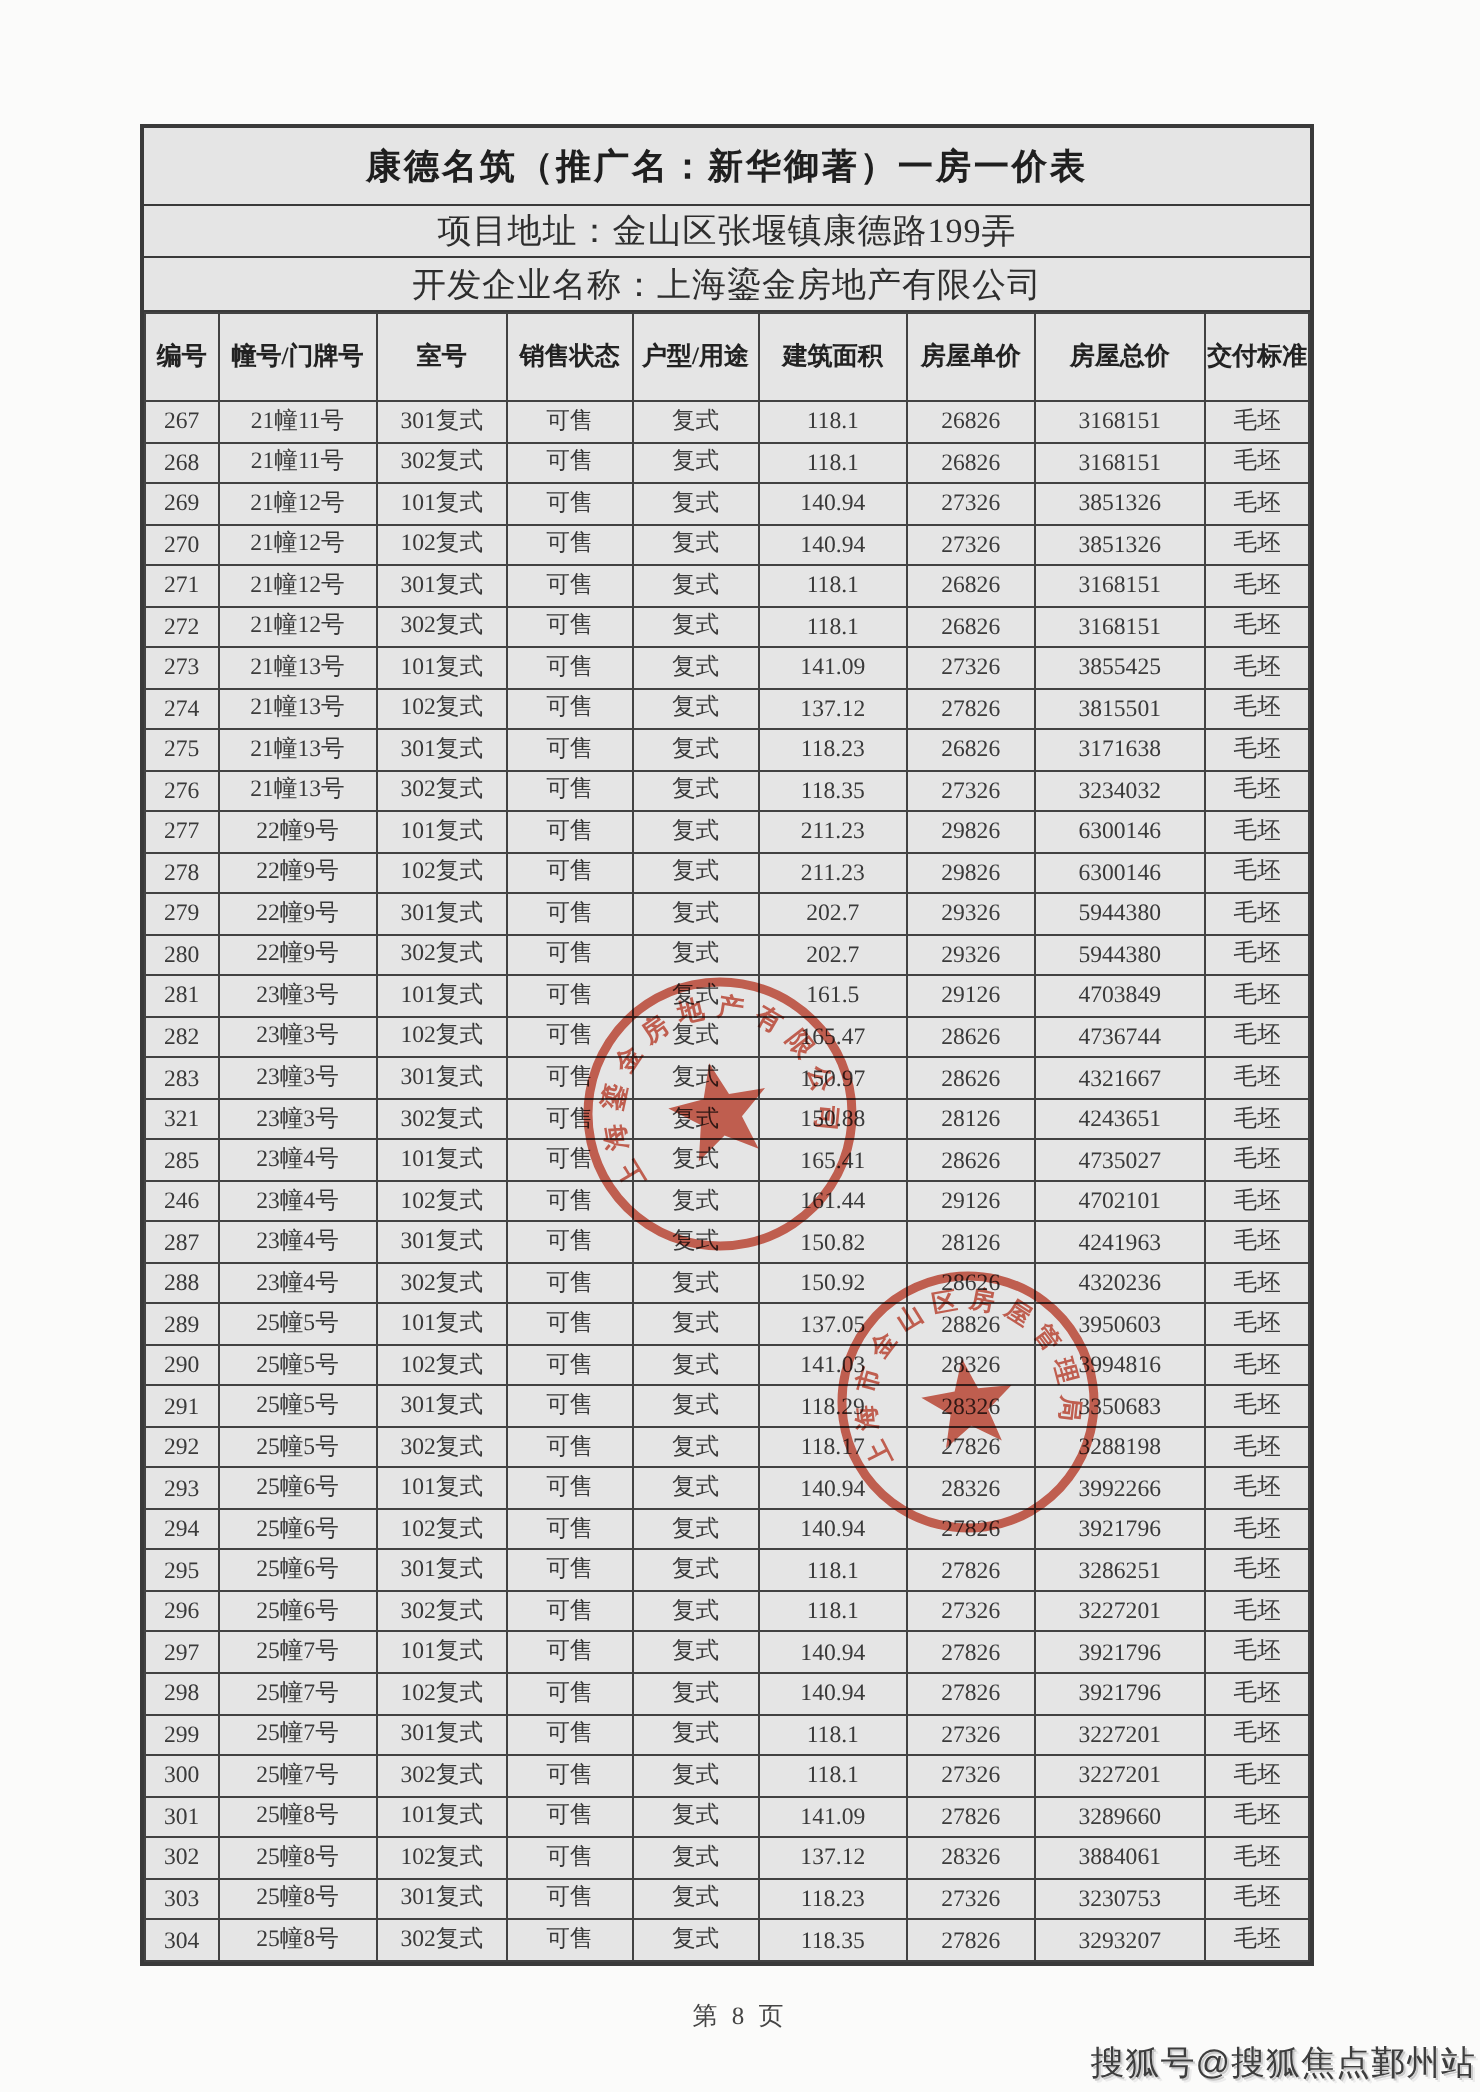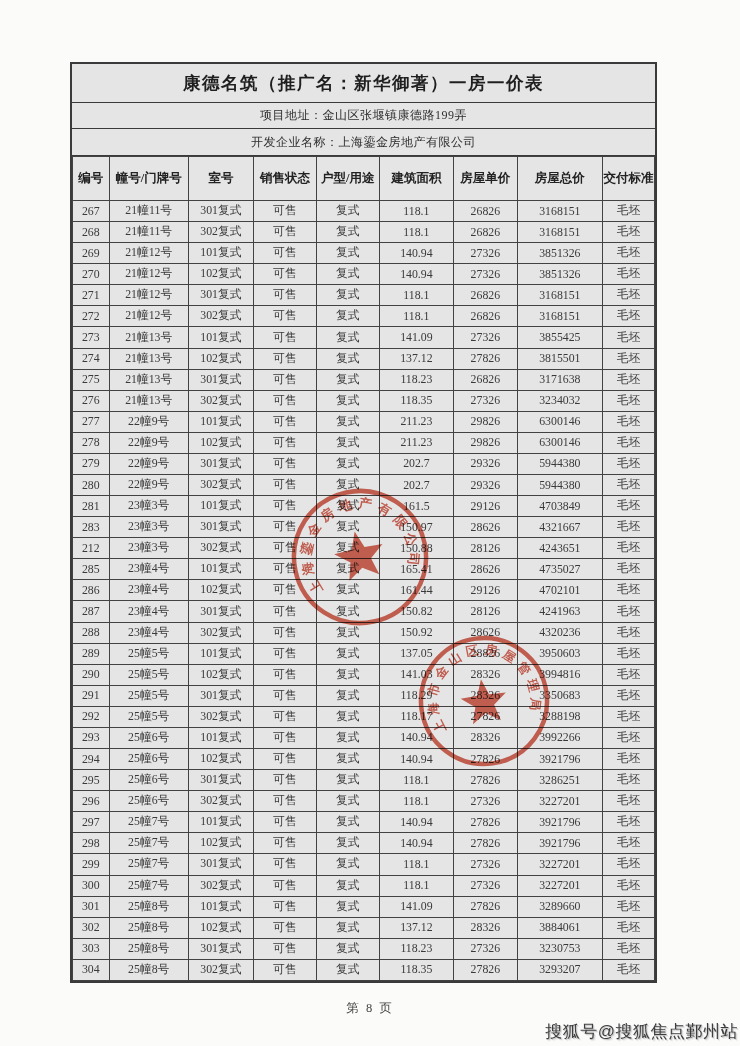--- a/index.html
+++ b/index.html
@@ -14,21 +14,21 @@
     box-sizing:border-box; background:#e5e5e5;
   }
   .doc-title {
     height:38px; flex:0 0 38px; border-bottom:1px solid #3a3a3a;
     display:flex; align-items:center; justify-content:center;
     font-size:17.5px; font-weight:bold; color:#1f1f1f; letter-spacing:1.5px;
   }
   .doc-sub {
     flex:0 0 25px; border-bottom:1px solid #3a3a3a;
     display:flex; align-items:center; justify-content:center;
-    font-size:12px; color:#2e2e2e; letter-spacing:.5px;
+    font-size:17px; color:#2e2e2e; letter-spacing:.5px;
   }
   .doc-sub.dev { flex-basis:26px; }
   table.price { flex:1 1 auto; width:100%; border-collapse:collapse; table-layout:fixed; }
   table.price th, table.price td {
     border:1px solid #424242; text-align:center; vertical-align:middle;
     padding:0; overflow:hidden; white-space:nowrap;
   }
   table.price th { font-size:12.5px; font-weight:bold; color:#222; }
   table.price td { font-size:11.8px; color:#3a3a3a; }
   table.price thead tr { height:44px; }
@@ -246,32 +246,43 @@
             <td>23幢3号</td>
             <td>101复式</td>
             <td>可售</td>
             <td>复式</td>
             <td>161.5</td>
             <td>29126</td>
             <td>4703849</td>
             <td>毛坯</td>
           </tr>
           <tr>
+            <td>282</td>
+            <td>23幢3号</td>
+            <td>102复式</td>
+            <td>可售</td>
+            <td>复式</td>
+            <td>165.47</td>
+            <td>28626</td>
+            <td>4736744</td>
+            <td>毛坯</td>
+          </tr>
+          <tr>
             <td>283</td>
             <td>23幢3号</td>
             <td>301复式</td>
             <td>可售</td>
             <td>复式</td>
             <td>150.97</td>
             <td>28626</td>
             <td>4321667</td>
             <td>毛坯</td>
           </tr>
           <tr>
-            <td>212</td>
+            <td>321</td>
             <td>23幢3号</td>
             <td>302复式</td>
             <td>可售</td>
             <td>复式</td>
             <td>150.88</td>
             <td>28126</td>
             <td>4243651</td>
             <td>毛坯</td>
           </tr>
           <tr>
@@ -279,21 +290,21 @@
             <td>23幢4号</td>
             <td>101复式</td>
             <td>可售</td>
             <td>复式</td>
             <td>165.41</td>
             <td>28626</td>
             <td>4735027</td>
             <td>毛坯</td>
           </tr>
           <tr>
-            <td>286</td>
+            <td>246</td>
             <td>23幢4号</td>
             <td>102复式</td>
             <td>可售</td>
             <td>复式</td>
             <td>161.44</td>
             <td>29126</td>
             <td>4702101</td>
             <td>毛坯</td>
           </tr>
           <tr>

